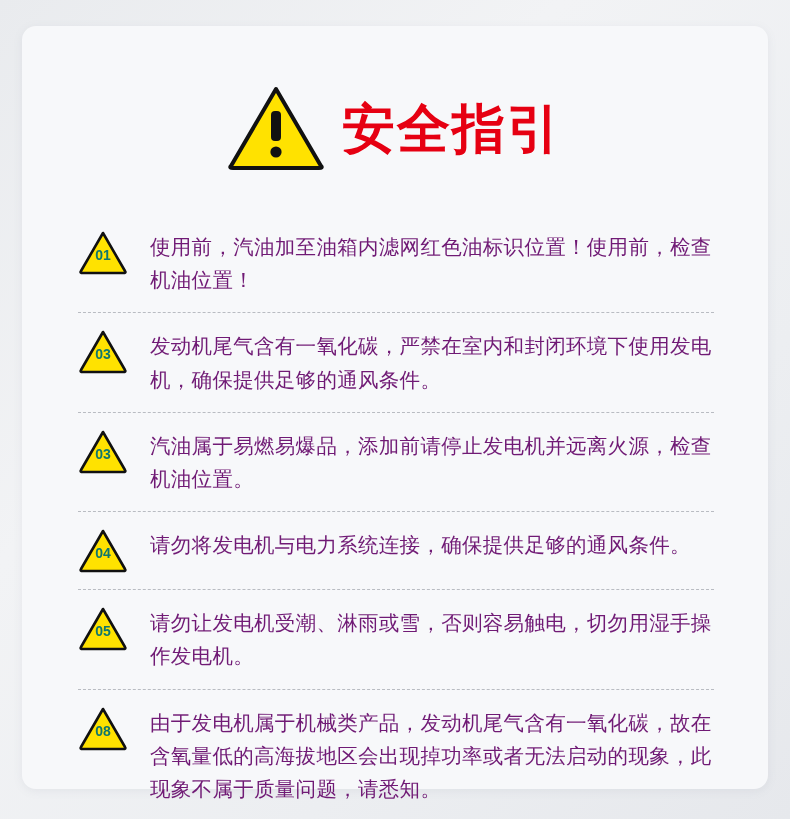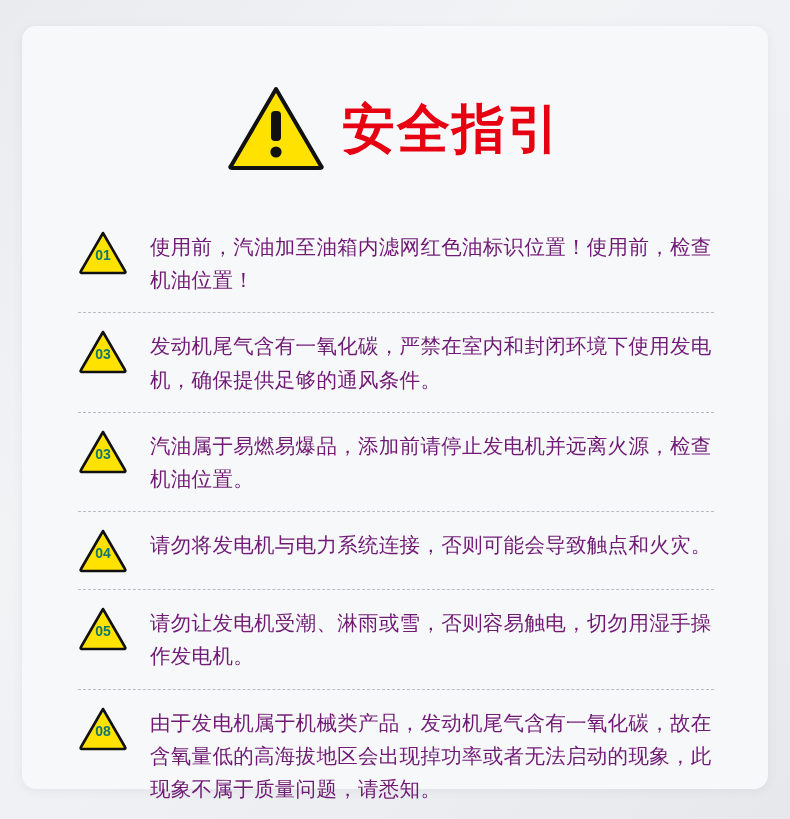--- a/index.html
+++ b/index.html
@@ -144,21 +144,21 @@
         <div class="item-text">汽油属于易燃易爆品，添加前请停止发电机并远离火源，检查机油位置。</div>
       </div>
 
       <div class="item">
         <div class="badge">
           <svg width="50" height="45" viewBox="0 0 50 45" xmlns="http://www.w3.org/2000/svg">
             <path d="M25 3 L47 41 Q48.5 43 45 43 L5 43 Q1.5 43 3 41 Z" fill="#ffe200" stroke="#111111" stroke-width="2.6" stroke-linejoin="round"></path>
           </svg>
           <div class="num">04</div>
         </div>
-        <div class="item-text">请勿将发电机与电力系统连接，否则可能会导致触点和火灾。</div>
+        <div class="item-text">请勿将发电机与电力系统连接，确保提供足够的通风条件。</div>
       </div>
 
       <div class="item">
         <div class="badge">
           <svg width="50" height="45" viewBox="0 0 50 45" xmlns="http://www.w3.org/2000/svg">
             <path d="M25 3 L47 41 Q48.5 43 45 43 L5 43 Q1.5 43 3 41 Z" fill="#ffe200" stroke="#111111" stroke-width="2.6" stroke-linejoin="round"></path>
           </svg>
           <div class="num">05</div>
         </div>
         <div class="item-text">请勿让发电机受潮、淋雨或雪，否则容易触电，切勿用湿手操作发电机。</div>

